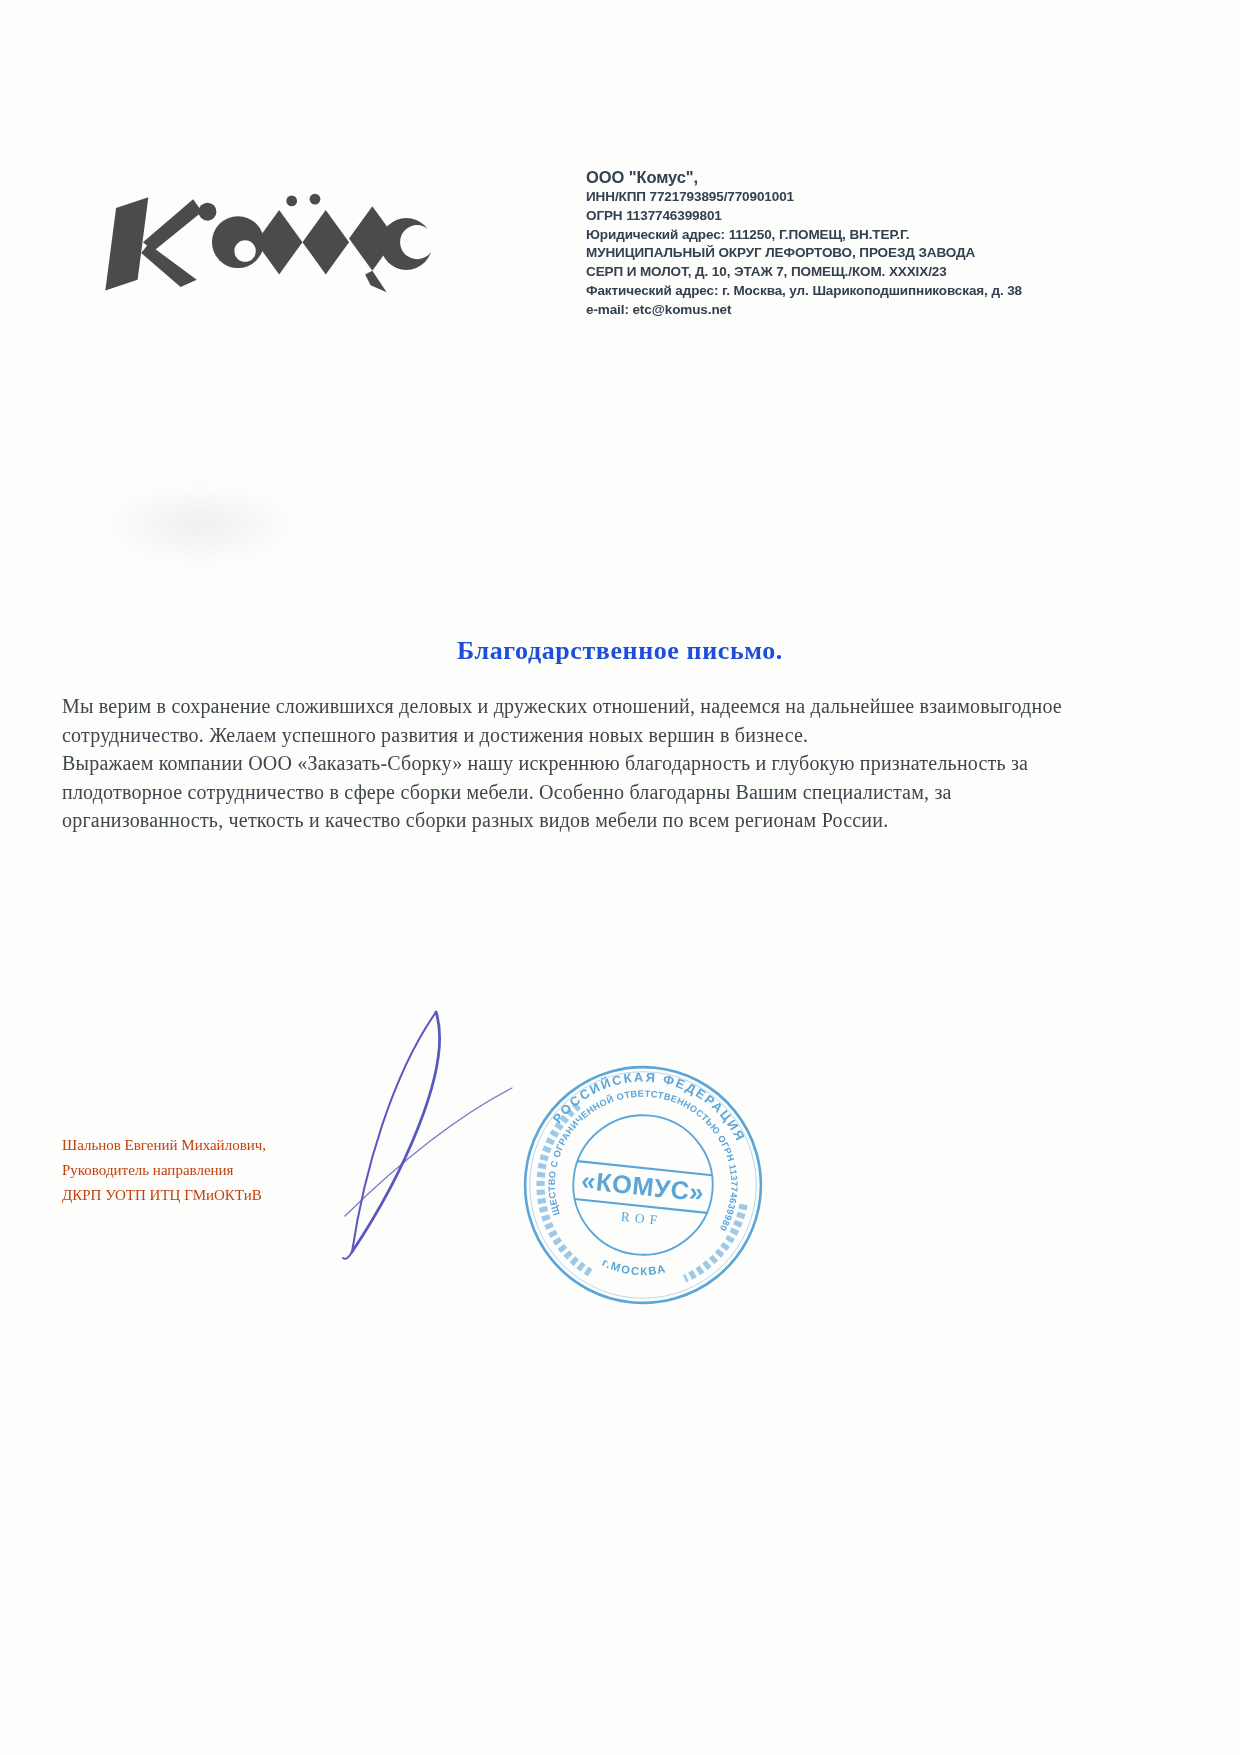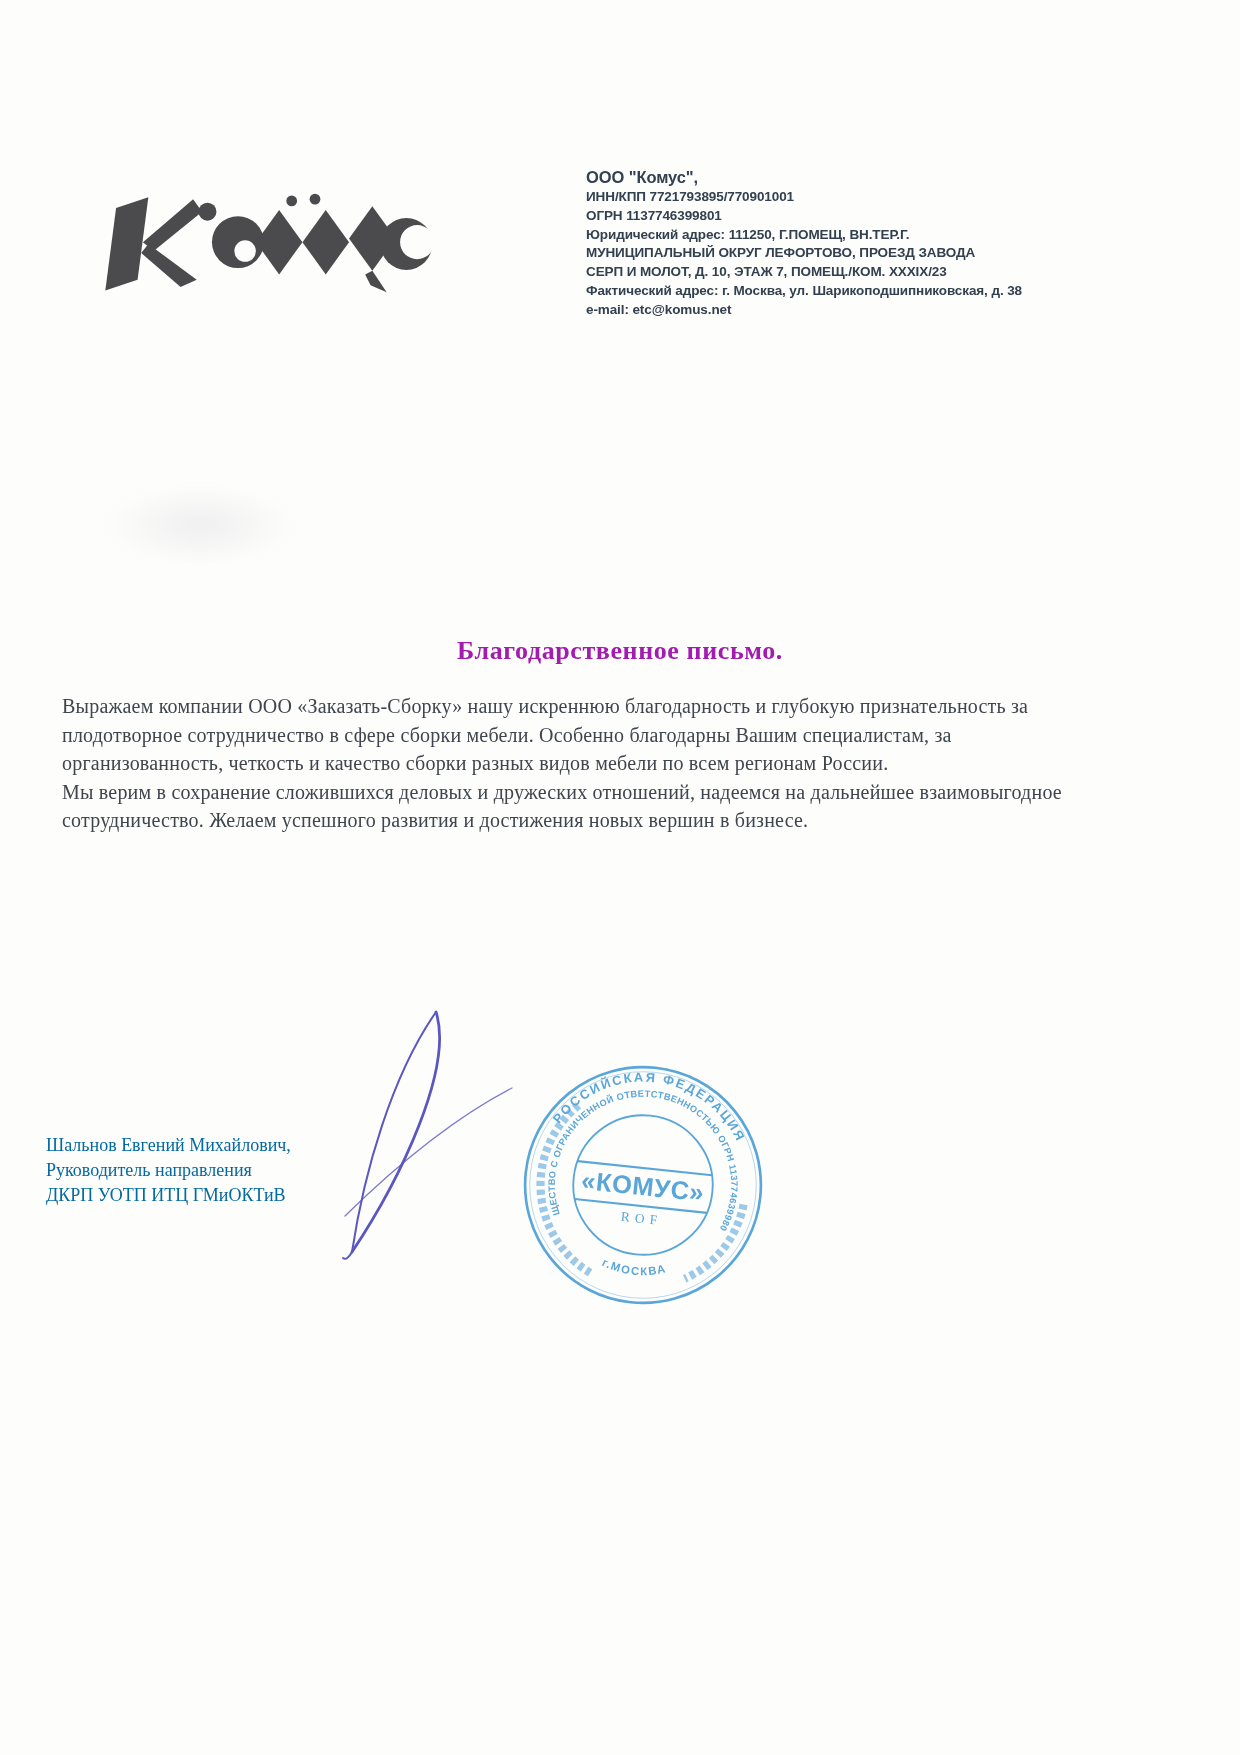--- a/index.html
+++ b/index.html
@@ -20,32 +20,32 @@
     font-weight:bold;color:#33404f;
     font-size:13.5px;line-height:18.8px;letter-spacing:-.1px;
     white-space:nowrap;
   }
   .company .company-name{font-size:16.5px;line-height:22px;}
   .company .serif-line{font-family:"Liberation Serif",serif;font-size:15px;color:#2c3746;}
   
   .letter-title{
     position:absolute;left:0;top:636px;width:1240px;
     text-align:center;font-weight:bold;font-size:26px;
-    color:#a21caf;letter-spacing:.6px;
+    color:#1d4ed8;letter-spacing:.6px;
   }
   
   .letter-body{
     position:absolute;left:62px;top:692px;width:1020px;
     font-size:20px;line-height:28.6px;color:#3e454c;letter-spacing:.2px;
   }
   .letter-body p{margin:0;}
   
   .signatory{
-    position:absolute;left:46px;top:1133px;
-    font-size:18px;line-height:25px;color:#0369a1;
+    position:absolute;left:62px;top:1133px;
+    font-size:15px;line-height:25px;color:#c2410c;
   }
   
   .handwritten{position:absolute;left:290px;top:980px;width:230px;height:300px;}
   
   .stamp{
     position:absolute;left:520px;top:1062px;width:246px;height:246px;
     transform:rotate(6deg);opacity:.92;
   }
   .stamp text{fill:#4d9fd6;}
   .stamp .arc-top{font-family:"Liberation Sans",sans-serif;font-weight:bold;font-size:12.5px;letter-spacing:2px;}
@@ -95,22 +95,22 @@
     <div>СЕРП И МОЛОТ, Д. 10, ЭТАЖ 7, ПОМЕЩ./КОМ. XXXIX/23</div>
     <div>Фактический адрес: г. Москва, ул. Шарикоподшипниковская, д. 38</div>
     <div>e-mail: etc@komus.net</div>
   </div>
 
   <div class="smudge"></div>
 
   <div class="letter-title">Благодарственное письмо.</div>
 
   <div class="letter-body">
+    <p>Мы верим в сохранение сложившихся деловых и дружеских отношений, надеемся на дальнейшее взаимовыгодное сотрудничество. Желаем успешного развития и достижения новых вершин в бизнесе.</p>
     <p>Выражаем компании ООО «Заказать-Сборку» нашу искреннюю благодарность и глубокую признательность за плодотворное сотрудничество в сфере сборки мебели. Особенно благодарны Вашим специалистам, за организованность, четкость и качество сборки разных видов мебели по всем регионам России.</p>
-    <p>Мы верим в сохранение сложившихся деловых и дружеских отношений, надеемся на дальнейшее взаимовыгодное сотрудничество. Желаем успешного развития и достижения новых вершин в бизнесе.</p>
   </div>
 
   <div class="signatory">
     <div>Шальнов Евгений Михайлович,</div>
     <div>Руководитель направления</div>
     <div>ДКРП УОТП ИТЦ ГМиОКТиВ</div>
   </div>
 
   <div class="handwritten">
     <svg viewBox="0 0 230 300">

